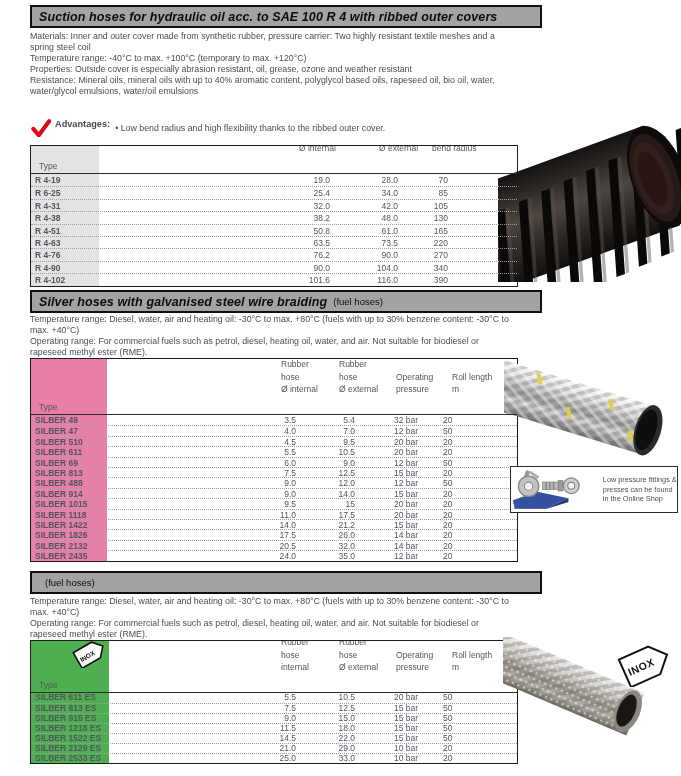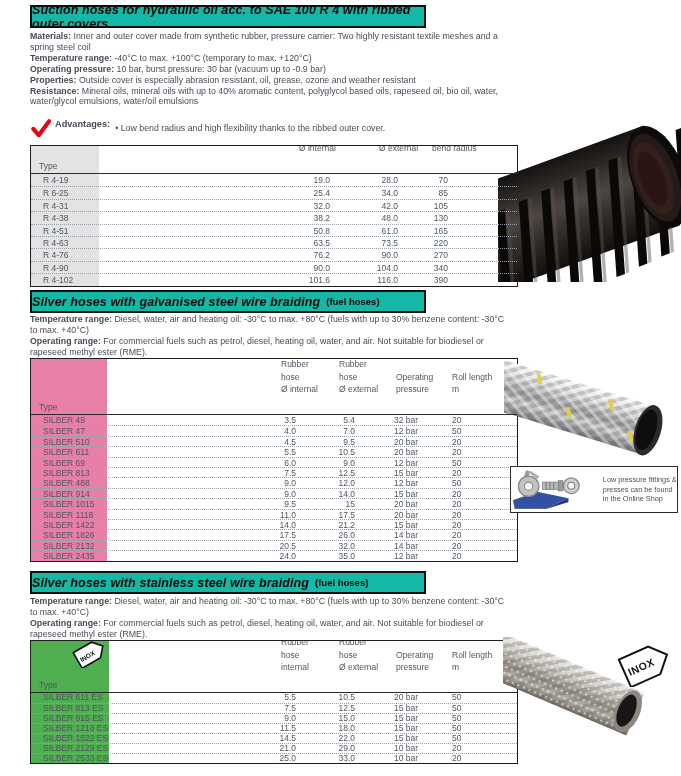--- a/index.html
+++ b/index.html
@@ -1,26 +1,26 @@
 <!DOCTYPE html>
 <html><head>
 <meta charset="utf-8">
 <style>
   html,body{margin:0;padding:0;background:#fff;}
   .page{position:relative;width:681px;height:776px;background:#fff;overflow:hidden;
         font-family:"Liberation Sans",sans-serif;color:#474c55;}
   
-  .hdrbar{position:absolute;left:30px;width:396px;height:23px;border:2px solid #101010;
-          background:#14b8a6;display:flex;align-items:center;box-sizing:border-box;}
+  .hdrbar{position:absolute;left:30px;width:512px;height:23px;border:2px solid #101010;
+          background:#a3a3a3;display:flex;align-items:center;padding-left:7px;box-sizing:border-box;}
   .hdrbar .t{font-style:italic;font-weight:700;font-size:12.5px;color:#0b0b0b;letter-spacing:.1px;}
-  .hdrbar .sfx{font-weight:700;font-size:9.5px;color:#0b0b0b;margin-left:6px;text-align:center;}
+  .hdrbar .sfx{font-weight:400;font-size:9.5px;color:#0b0b0b;margin-left:6px;text-align:center;}
   
   .specs{position:absolute;left:30px;width:482px;}
   .spec{font-size:8.8px;line-height:10.9px;color:#474c55;}
-  .spec .lbl{font-weight:700;}
+  .spec .lbl{font-weight:400;}
   
   .adv{position:absolute;left:31px;top:119px;display:flex;align-items:center;}
   .adv .albl{font-weight:700;font-size:9.2px;margin:0 5px 8px 4px;}
   .adv .atxt{font-size:8.8px;}
   
   .tbl{position:absolute;left:30px;width:488px;border:1.5px solid #1d1d1d;background:#fff;
        box-sizing:border-box;overflow:hidden;font-size:8.5px;color:#51565f;}
   .band{position:absolute;left:0;top:0;bottom:0;z-index:0;}
   .t1 .band{width:68px;background:#e3e3e3;}
   .t2 .band{width:76px;background:#e87fa9;}
@@ -32,45 +32,44 @@
   .hcol{position:absolute;bottom:18px;white-space:pre-line;line-height:12.6px;}
   .type-label{position:absolute;bottom:2px;left:8px;}
   .t1 .h2{left:268px}.t1 .h3{left:348px}.t1 .h4{left:401px}
   .tA .h2{left:250px}.tA .h3{left:308px}.tA .h4{left:365px}.tA .h5{left:421px}
   .tbody{position:relative;z-index:1;}
   .trow{position:relative;box-sizing:border-box;}
   .t1 .trow{height:12.4px;line-height:12.2px;}
   .t2 .trow{height:10.4px;line-height:10.2px;}
   .t3 .trow{height:10px;line-height:9.8px;}
   .trow + .trow{border-top:1px dotted #9aa0a8;}
-  .trow .type{position:absolute;left:12px;top:0;}
+  .trow .type{position:absolute;left:4px;top:0;font-weight:bold;}
   .trow .n{position:absolute;top:0;}
   .t1 .n2{right:187px}.t1 .n3{right:119px}.t1 .n4{right:69px}
   .tA .n2{right:221px}.tA .n3{right:162px}
-  .tA .n4{left:363px}.tA .n5{left:421px}
+  .tA .n4{left:363px}.tA .n5{left:412px}
   
   .img{position:absolute;}
   .shopbox{position:absolute;left:510px;top:466px;width:168px;height:47px;border:1.2px solid #2a2a2a;
            background:#fff;box-sizing:border-box;display:flex;align-items:center;z-index:3;}
   .shopbox .note{font-size:7.3px;line-height:9.6px;color:#4a4f58;width:80px;margin-left:14px;}
   .badge-big{position:absolute;left:615px;top:641px;z-index:3;}
   .badge-small{position:absolute;left:70px;top:640px;z-index:4;}
 </style>
 </head>
 <body>
 
 <div class="page">
 
   <div class="hdrbar" style="top:5px">
     <span class="t">Suction hoses for hydraulic oil acc. to SAE 100 R 4 with ribbed outer covers</span>
   </div>
   <div class="specs" style="top:31px">
       <div class="spec"><span class="lbl">Materials:</span><span> Inner and outer cover made from synthetic rubber, pressure carrier: Two highly resistant textile meshes and a spring steel coil</span></div>
       <div class="spec"><span class="lbl">Temperature range:</span><span> -40°C to max. +100°C (temporary to max. +120°C)</span></div>
-      <div class="spec"><span class="lbl">Operating pressure:</span><span> 10 bar, burst pressure: 30 bar (vacuum up to -0.9 bar)</span></div>
       <div class="spec"><span class="lbl">Properties:</span><span> Outside cover is especially abrasion resistant, oil, grease, ozone and weather resistant</span></div>
       <div class="spec"><span class="lbl">Resistance:</span><span> Mineral oils, mineral oils with up to 40% aromatic content, polyglycol based oils, rapeseed oil, bio oil, water, water/glycol emulsions, water/oil emulsions</span></div>
     </div>
   <div class="adv">
     <svg width="20" height="18" viewBox="0 0 22 20">
       <path d="M2.5 11 L8.5 18 L20 2.5" fill="none" stroke="#e30613" stroke-width="4.6" stroke-linecap="round" stroke-linejoin="round"></path>
     </svg>
     <span class="albl">Advantages:</span>
     <span class="atxt">• Low bend radius and high flexibility thanks to the ribbed outer cover.</span>
   </div>
@@ -262,21 +261,20 @@
           <span class="type">SILBER 2435</span>
           <span class="n n2">24.0</span>
           <span class="n n3">35.0</span>
           <span class="n n4">12 bar</span>
           <span class="n n5">20</span>
         </div>
       </div>
   </div>
 
   <div class="hdrbar" style="top:571px">
-    <span class="t">Silver hoses with stainless steel wire braiding</span>
     <span class="sfx">(fuel hoses)</span>
   </div>
   <div class="specs" style="top:596px">
       <div class="spec"><span class="lbl">Temperature range:</span><span> Diesel, water, air and heating oil: -30°C to max. +80°C (fuels with up to 30% benzene content: -30°C to max. +40°C)</span></div>
       <div class="spec"><span class="lbl">Operating range:</span><span> For commercial fuels such as petrol, diesel, heating oil, water, and air. Not suitable for biodiesel or rapeseed methyl ester (RME).</span></div>
     </div>
   <div class="tbl t3 tA" style="top:640px;height:124px">
     <div class="band"></div>
     <div class="thead">
       <span class="type-label">Type</span>

